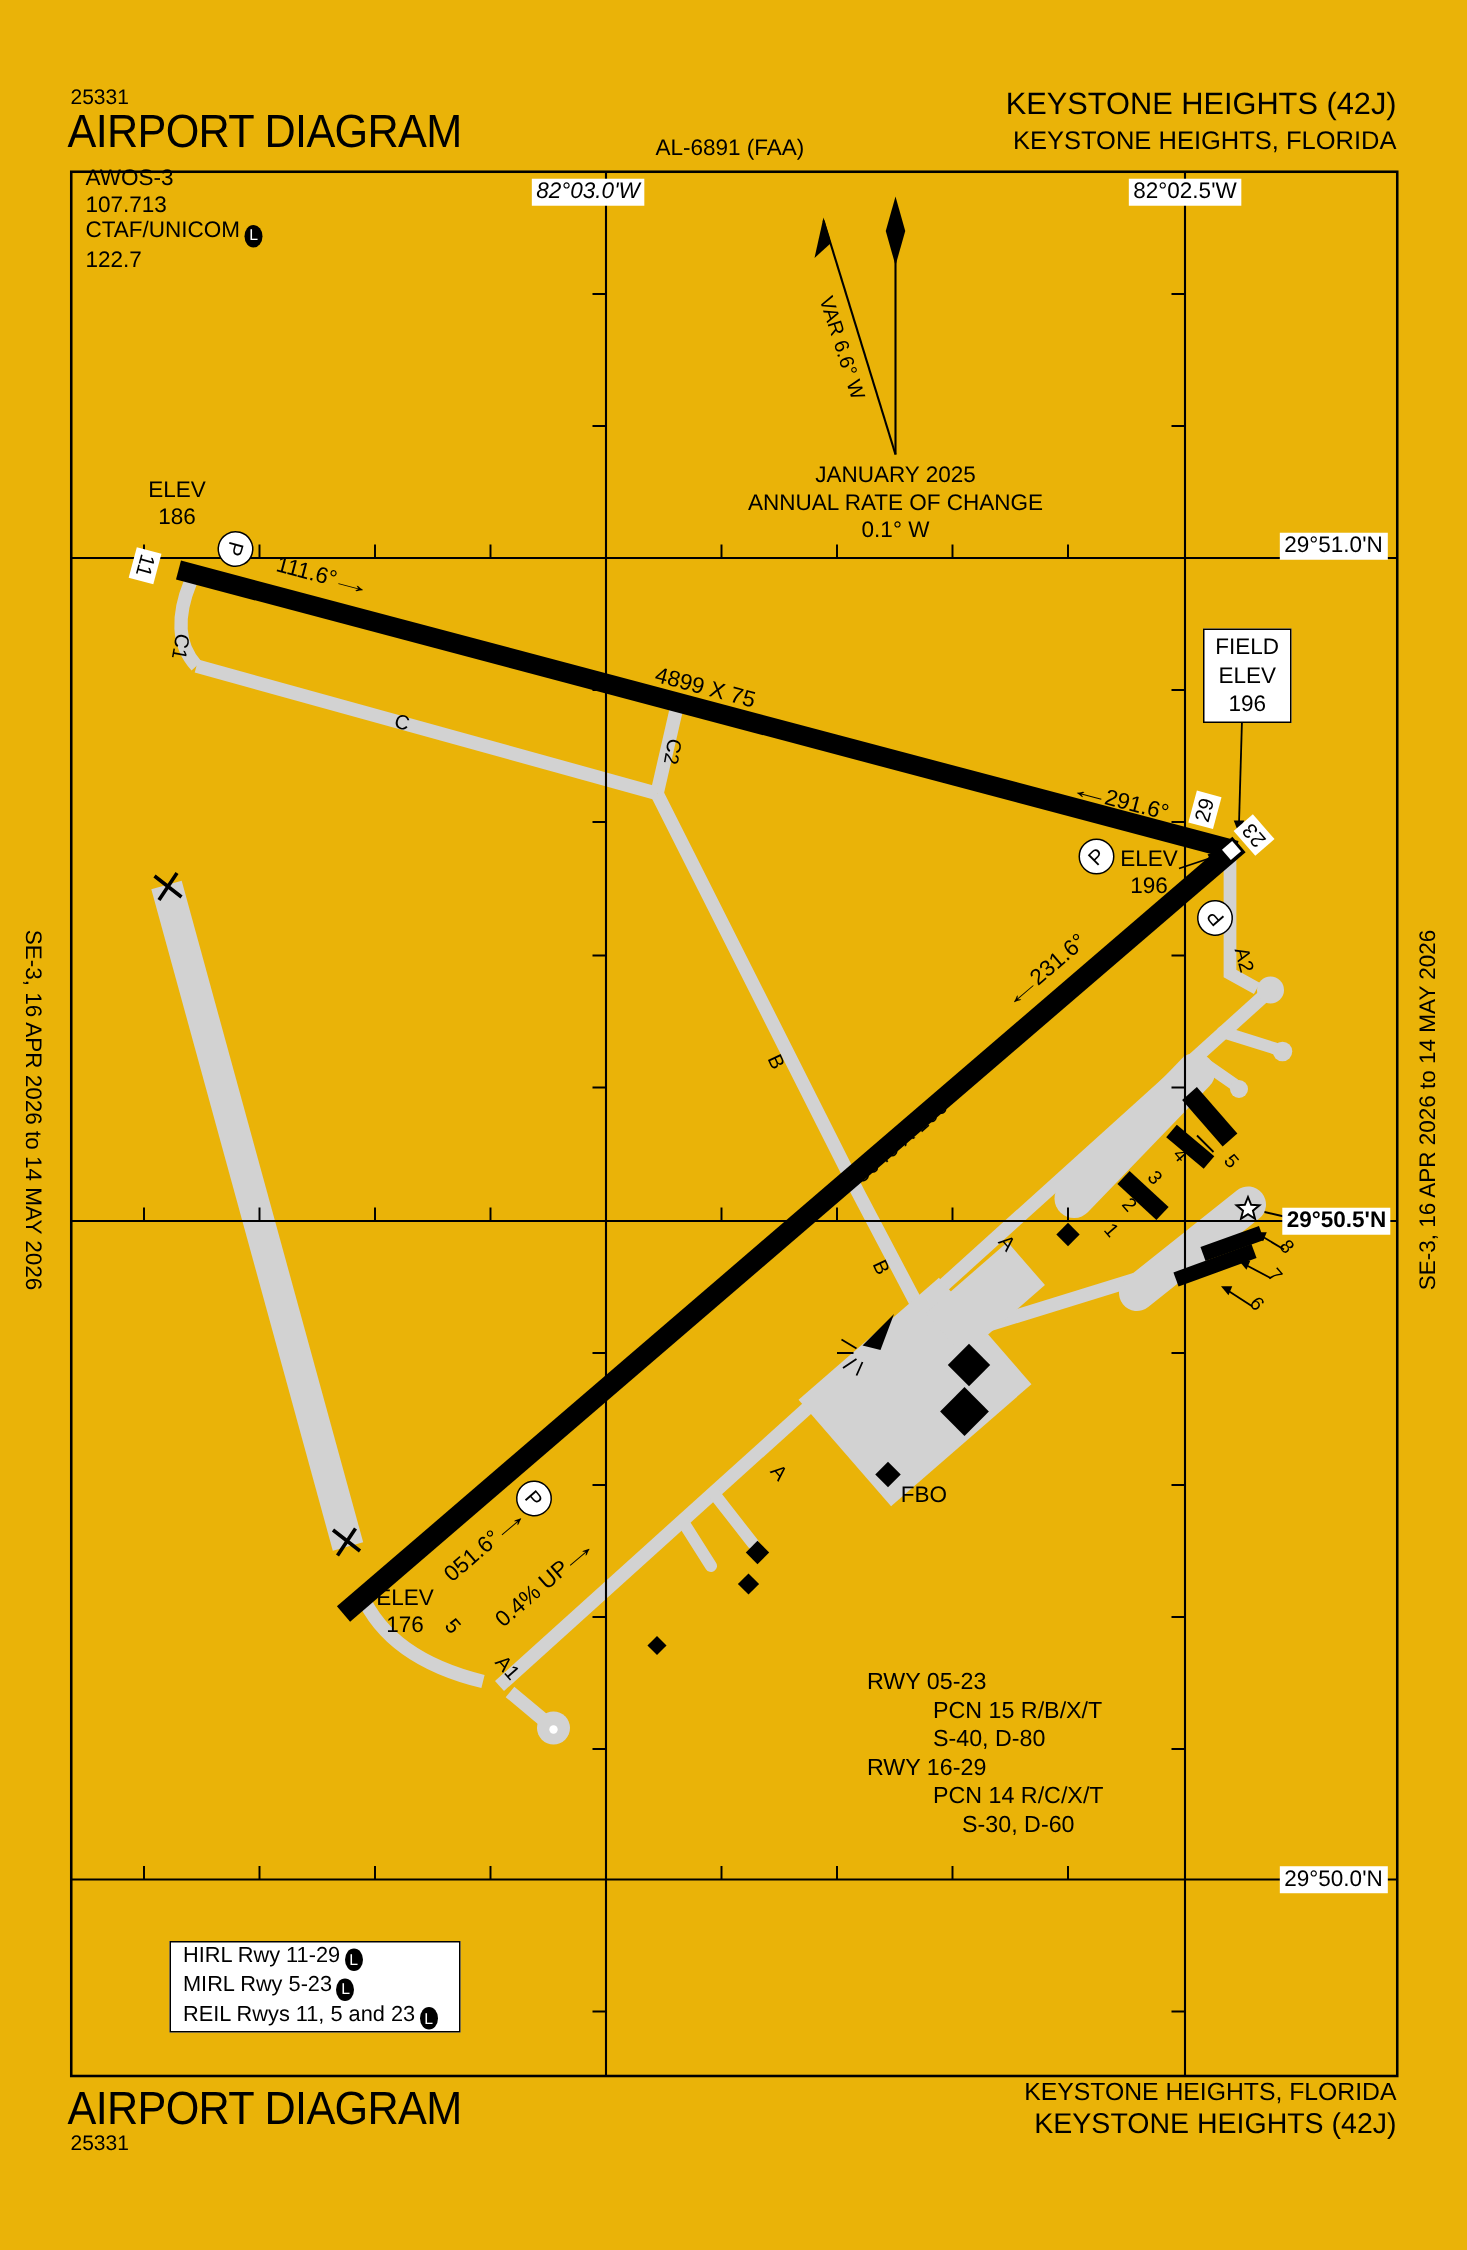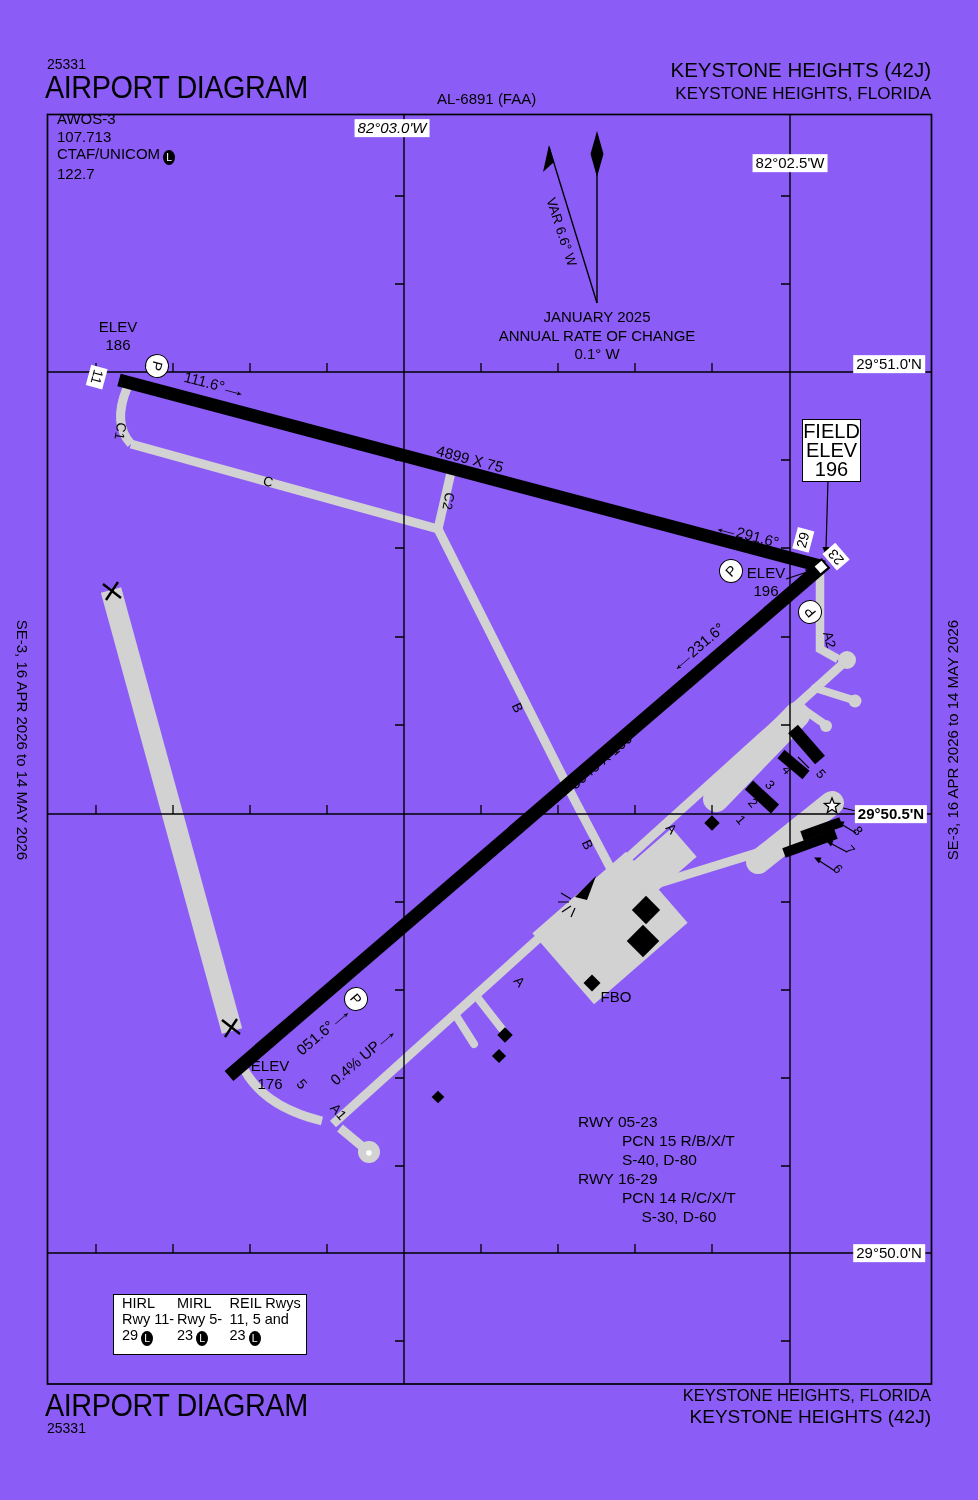--- a/index.html
+++ b/index.html
@@ -1,33 +1,33 @@
 <!DOCTYPE html>
 <html><head>
 <meta charset="utf-8">
 <style>
   html,body{margin:0;padding:0;background:#fff;}
-  #page{position:relative;width:978px;height:1500px;background:#8b5cf6;overflow:hidden;
+  #page{position:relative;width:978px;height:1500px;background:#eab308;overflow:hidden;
         font-family:"Liberation Sans","DejaVu Sans",sans-serif;color:#000;}
   #map-svg{position:absolute;left:0;top:0;z-index:1;}
   .lbl{position:absolute;z-index:2;font-size:15px;line-height:1.18;white-space:nowrap;color:#000;}
   .cc{transform:translate(-50%,-50%);}
   .ctr{text-align:center;}
   .wbg{background:#fff;padding:0 3px;}
   .big-title{position:absolute;z-index:2;font-size:31px;letter-spacing:-.5px;transform:scaleX(.93);transform-origin:left top;white-space:nowrap;}
   .pcirc{position:absolute;z-index:2;width:22px;height:22px;border:1.6px solid #000;border-radius:50%;
          background:#fff;display:flex;align-items:center;justify-content:center;font-size:14px;}
   .lsym{display:inline-flex;align-items:center;justify-content:center;width:12px;height:15px;
         background:#000;color:#fff;border-radius:50%;font-size:10.5px;margin-left:3px;vertical-align:-2px;}
   .row{display:flex;align-items:center;gap:3px;}
   .harr{display:inline-block;transform:scaleX(1.9);transform-origin:center;font-size:15px;}
   .fieldbox{position:absolute;z-index:2;left:802px;top:419px;width:57px;border:1.6px solid #000;
-            text-align:center;font-size:20px;line-height:19px;padding:2px 0;background:#fff;}
+            text-align:center;font-size:15px;line-height:19px;padding:2px 0;background:#fff;}
   .lightbox{position:absolute;z-index:2;left:113px;top:1294px;width:184px;height:59px;border:1.5px solid #000;
-            font-size:14.5px;display:flex;flex-direction:row;justify-content:center;padding-left:8px;gap:1px;background:#fff;}
+            font-size:14.5px;display:flex;flex-direction:column;justify-content:center;padding-left:8px;gap:1px;background:#fff;}
   .vtext{position:absolute;z-index:2;font-size:15px;white-space:nowrap;}
 </style>
 </head>
 <body>
 
 <div id="page">
 
   <svg id="map-svg" width="978" height="1500" viewBox="0 0 978 1500">
 
     <rect x="47.5" y="114.5" width="884" height="1269.5" fill="none" stroke="#000" stroke-width="1.7"></rect>
@@ -146,21 +146,21 @@
   <div class="lbl" style="left:57px;top:110px;">
     <div>AWOS-3</div>
     <div>107.713</div>
     <div>
       <span>CTAF/UNICOM</span><span class="lsym">L</span>
     </div>
     <div>122.7</div>
   </div>
 
   <div class="lbl cc wbg" style="left:392px;top:128px;font-style:italic;">82°03.0'W</div>
-  <div class="lbl cc wbg" style="left:790px;top:128px;margin-top:35px;">82°02.5'W</div>
+  <div class="lbl cc wbg" style="left:790px;top:128px;">82°02.5'W</div>
   <div class="lbl cc wbg" style="left:889px;top:364px;">29°51.0'N</div>
   <div class="lbl cc wbg" style="left:891px;top:814px;font-weight:bold;">29°50.5'N</div>
   <div class="lbl cc wbg" style="left:889px;top:1253px;">29°50.0'N</div>
 
   <div class="lbl cc" style="left:561px;top:232px;font-size:13.5px;transform:translate(-50%,-50%) rotate(72deg);">VAR 6.6° W</div>
   <div class="lbl cc" style="left:597px;top:317px;">JANUARY 2025</div>
   <div class="lbl cc" style="left:597px;top:336px;">ANNUAL RATE OF CHANGE</div>
   <div class="lbl cc" style="left:597px;top:354px;">0.1° W</div>
 
   <div class="lbl cc ctr" style="left:118px;top:336px;">

